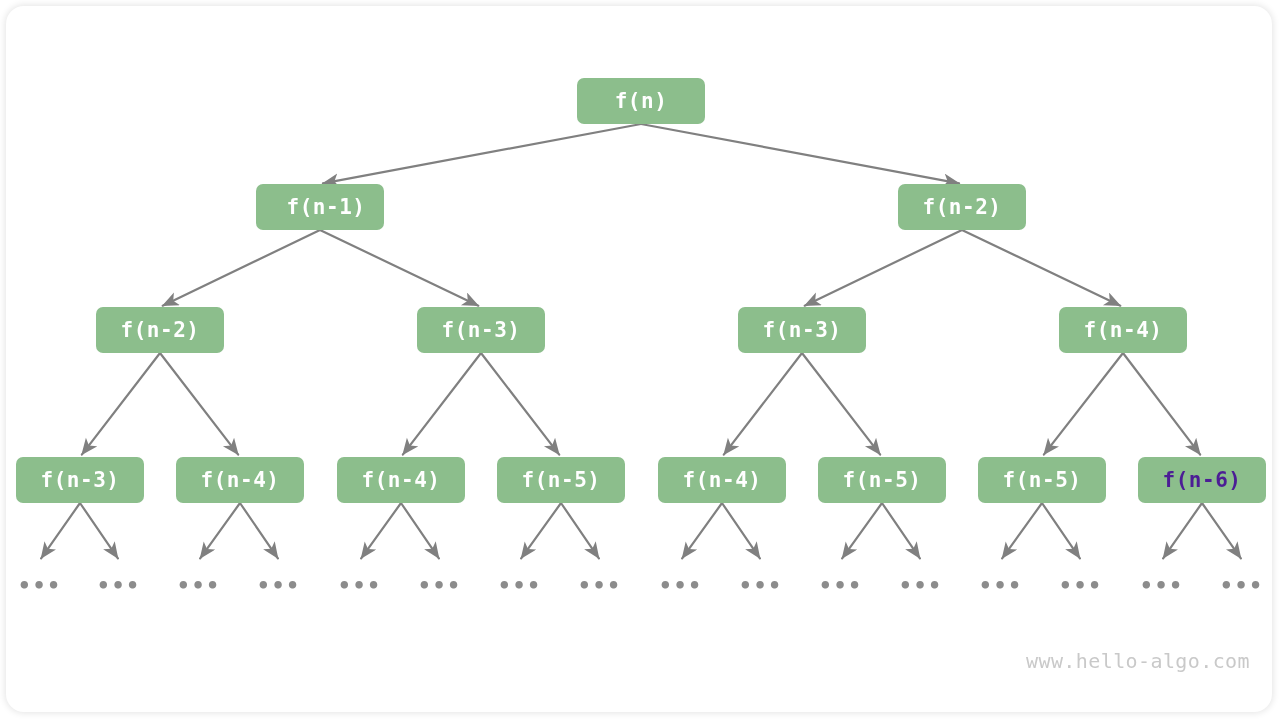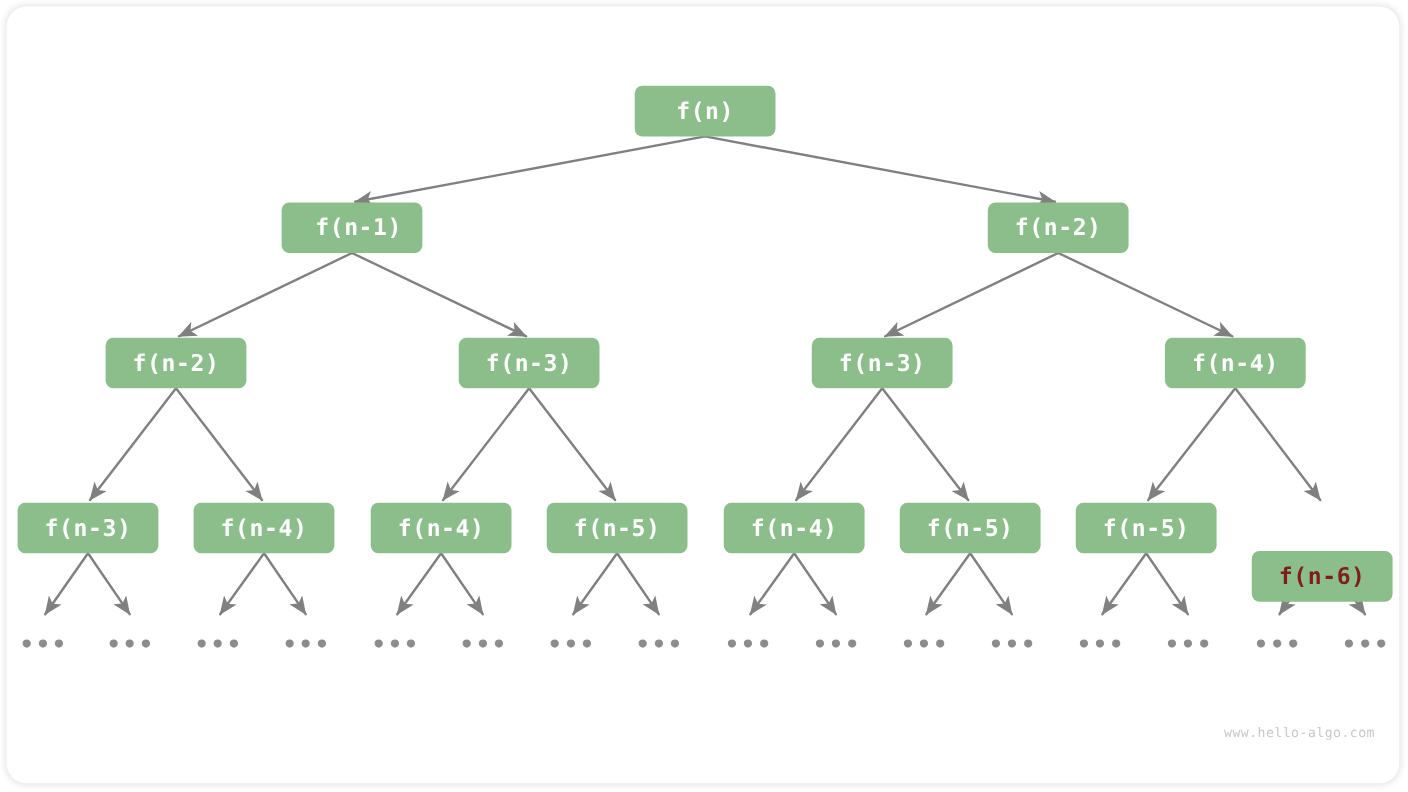--- a/index.html
+++ b/index.html
@@ -69,21 +69,21 @@
     transform: translate(-50%, -50%);
     user-select: none;
   }
 
   #watermark {
     position: absolute;
     right: 30px;
     bottom: 23px;
     color: #c9c9c9;
     font-family: "DejaVu Sans Mono", monospace;
-    font-size: 12px;
+    font-size: 20px;
     letter-spacing: 0.4px;
     user-select: none;
   }
 </style>
 </head>
 <body>
 
 <div id="canvas">
 
   <div id="panel"></div>
@@ -136,21 +136,21 @@
       <div class="node" style="left: 417px; top: 307px; width: 128px; height: 46px; background: rgb(140, 190, 140); color: rgb(255, 255, 255);">f(n-3)</div>
       <div class="node" style="left: 738px; top: 307px; width: 128px; height: 46px; background: rgb(140, 190, 140); color: rgb(255, 255, 255);">f(n-3)</div>
       <div class="node" style="left: 1059px; top: 307px; width: 128px; height: 46px; background: rgb(140, 190, 140); color: rgb(255, 255, 255);">f(n-4)</div>
       <div class="node" style="left: 16px; top: 457px; width: 128px; height: 46px; background: rgb(140, 190, 140); color: rgb(255, 255, 255);">f(n-3)</div>
       <div class="node" style="left: 176px; top: 457px; width: 128px; height: 46px; background: rgb(140, 190, 140); color: rgb(255, 255, 255);">f(n-4)</div>
       <div class="node" style="left: 337px; top: 457px; width: 128px; height: 46px; background: rgb(140, 190, 140); color: rgb(255, 255, 255);">f(n-4)</div>
       <div class="node" style="left: 497px; top: 457px; width: 128px; height: 46px; background: rgb(140, 190, 140); color: rgb(255, 255, 255);">f(n-5)</div>
       <div class="node" style="left: 658px; top: 457px; width: 128px; height: 46px; background: rgb(140, 190, 140); color: rgb(255, 255, 255);">f(n-4)</div>
       <div class="node" style="left: 818px; top: 457px; width: 128px; height: 46px; background: rgb(140, 190, 140); color: rgb(255, 255, 255);">f(n-5)</div>
       <div class="node" style="left: 978px; top: 457px; width: 128px; height: 46px; background: rgb(140, 190, 140); color: rgb(255, 255, 255);">f(n-5)</div>
-      <div class="node" style="left: 1138px; top: 457px; width: 128px; height: 46px; background: rgb(140, 190, 140); color: #7f1d1d; margin-top: 44px;">f(n-6)</div>
+      <div class="node" style="left: 1138px; top: 457px; width: 128px; height: 46px; background: rgb(140, 190, 140); color: #4c1d95;">f(n-6)</div>
     </div>
   <div id="leaf-layer">
       <div class="leaf-dots" style="left: 40px; top: 586px; color: rgb(140, 140, 140);">•••</div>
       <div class="leaf-dots" style="left: 119px; top: 586px; color: rgb(140, 140, 140);">•••</div>
       <div class="leaf-dots" style="left: 199px; top: 586px; color: rgb(140, 140, 140);">•••</div>
       <div class="leaf-dots" style="left: 279px; top: 586px; color: rgb(140, 140, 140);">•••</div>
       <div class="leaf-dots" style="left: 360px; top: 586px; color: rgb(140, 140, 140);">•••</div>
       <div class="leaf-dots" style="left: 440px; top: 586px; color: rgb(140, 140, 140);">•••</div>
       <div class="leaf-dots" style="left: 520px; top: 586px; color: rgb(140, 140, 140);">•••</div>
       <div class="leaf-dots" style="left: 600px; top: 586px; color: rgb(140, 140, 140);">•••</div>

